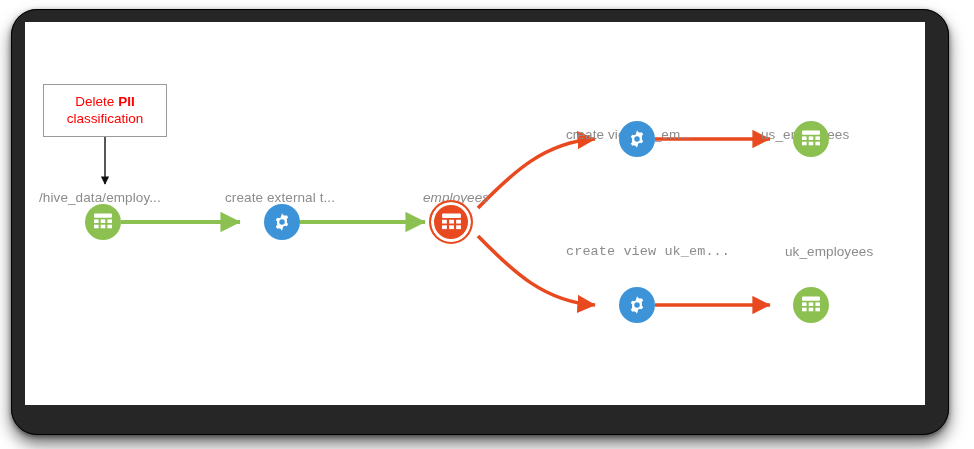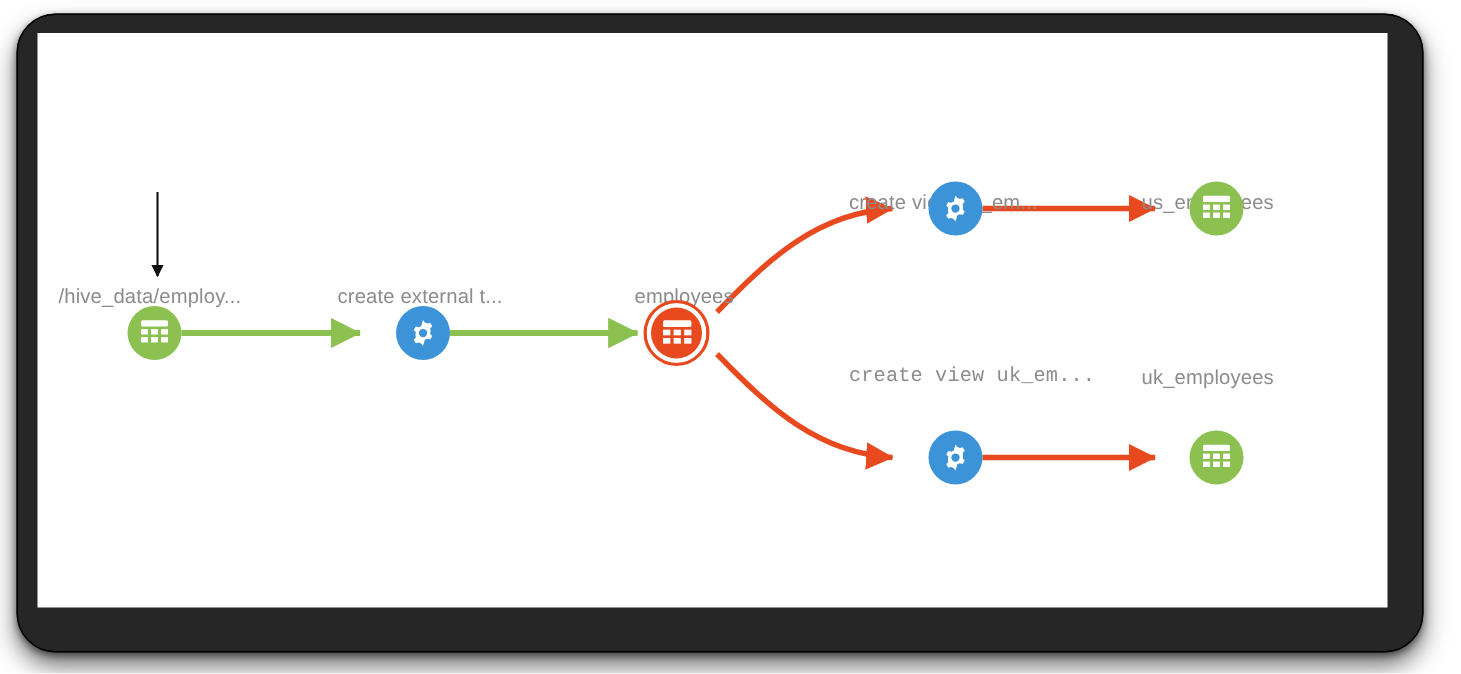--- a/index.html
+++ b/index.html
@@ -154,29 +154,29 @@
 
         <path d="M 453 214 C 488 250, 520 280, 570 283" fill="none" stroke="#e8491f" stroke-width="3.6" marker-end="url(#arrow-orange)"></path>
 
         <line x1="630" y1="283" x2="745" y2="283" stroke="#e8491f" stroke-width="3.6" marker-end="url(#arrow-orange)"></line>
       </svg>
 
       <div class="node-label" style="left:14px; top:168px;">/hive_data/employ...</div>
 
       <div class="node-label" style="left:200px; top:168px;">create external t...</div>
 
-      <div class="node-label" style="left:398px; top:168px;">employees</div>
+      <div class="node-label" style="left:398px; top:168px;font-style:italic;">employees</div>
 
       <div class="node-label" style="left:541px; top:105px;">create view us_em...</div>
 
       <div class="node-label" style="left:736px; top:105px;">us_employees</div>
 
       <div class="node-label" style="left:541px; top:222px;font-family:Liberation Mono, monospace;">create view uk_em...</div>
 
-      <div class="node-label" style="left:736px; top:222px;">uk_employees</div>
+      <div class="node-label" style="left:760px; top:222px;">uk_employees</div>
 
       <div class="node green" style="left:60px; top:182px;">
         <span>
           <svg width="20" height="20" viewBox="0 0 20 20">
             <rect x="1" y="1.5" width="18" height="4.2" rx="1" fill="#ffffff"></rect>
             <rect x="1" y="7.4" width="4.6" height="3.6" fill="#ffffff"></rect>
             <rect x="7.7" y="7.4" width="4.6" height="3.6" fill="#ffffff"></rect>
             <rect x="14.4" y="7.4" width="4.6" height="3.6" fill="#ffffff"></rect>
             <rect x="1" y="12.7" width="4.6" height="3.6" fill="#ffffff"></rect>
             <rect x="7.7" y="12.7" width="4.6" height="3.6" fill="#ffffff"></rect>
@@ -256,16 +256,20 @@
 
       <svg id="callout-line" viewBox="0 0 900 383">
         <defs>
           <marker id="arrow-black" viewBox="0 0 10 10" refX="9" refY="5" markerWidth="6" markerHeight="6" orient="auto-start-reverse">
             <path d="M 0 0 L 10 5 L 0 10 z" fill="#111111"></path>
           </marker>
         </defs>
         <line x1="80" y1="106" x2="80" y2="162" stroke="#111111" stroke-width="1.4" marker-end="url(#arrow-black)"></line>
       </svg>
 
+      <div id="callout">
+        <span>Delete </span><span class="bold">PII</span><br>
+        <span>classification</span>
+      </div>
 
     </div>
   </div>
 </div>
 
 </body></html>

